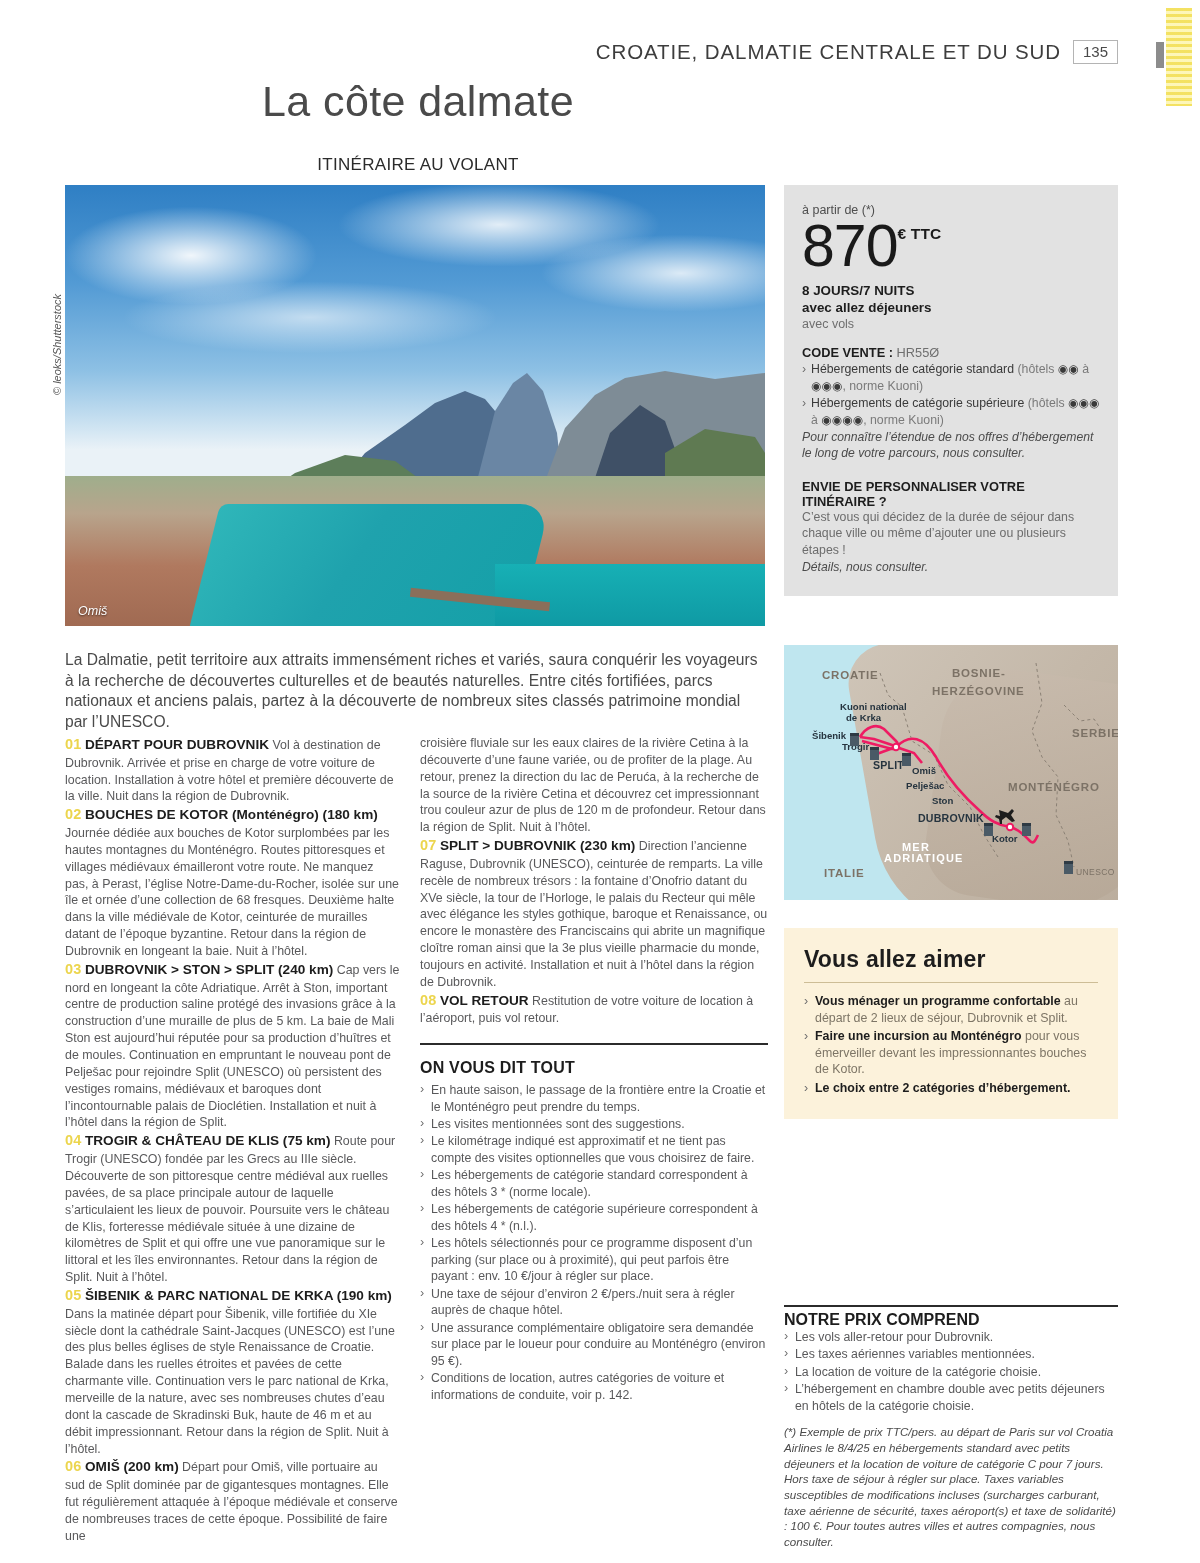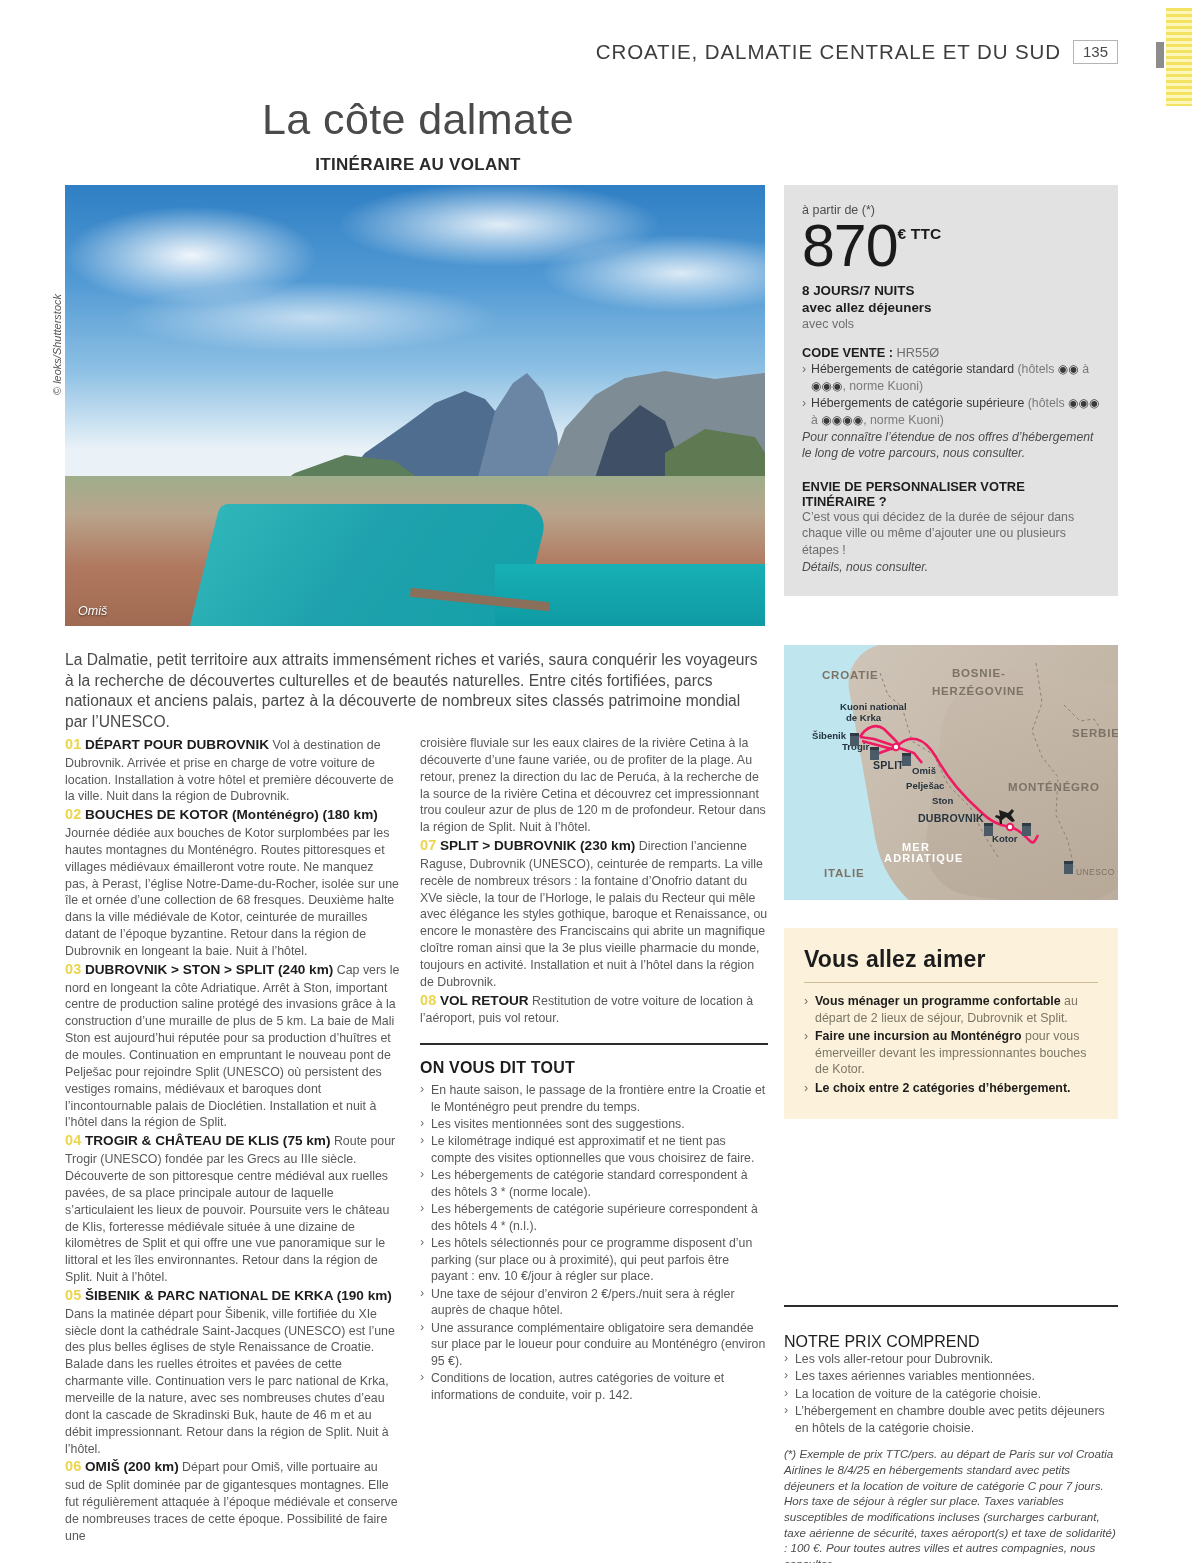--- a/index.html
+++ b/index.html
@@ -36,29 +36,29 @@
     font-weight: 400;
   }
   .page-num {
     border: 1px solid #b4b4b4; color: #4a4a4a;
     font-size: 15px; padding: 3px 9px 4px; line-height: 1;
     min-width: 34px; text-align: center;
   }
 
   
   .main-title {
-    position: absolute; top: 95px; left: 0; width: 836px;
+    position: absolute; top: 77px; left: 0; width: 836px;
     text-align: center;
     font-size: 43px; font-weight: 300; color: #4a4a4a;
     letter-spacing: .4px;
   }
   .sub-title {
     position: absolute; top: 155px; left: 0; width: 836px;
     text-align: center;
-    font-size: 17px; font-weight: bold; color: #2b2b2b;
+    font-size: 17px; font-weight: normal; color: #2b2b2b;
     letter-spacing: .3px;
   }
 
   
   .hero {
     position: absolute; left: 65px; top: 185px;
     width: 700px; height: 441px;
     overflow: hidden;
   }
   .hero-sky {
@@ -212,21 +212,21 @@
     font-size: 12.4px; line-height: 1.34; color: #7d7566;
   }
   .aimer-list li::before {
     content: "\203A"; position: absolute; left: 0; top: 0; color: #6d6d6d;
   }
   .aimer-list b { color: #1d1d1d; font-weight: bold; }
 
   
   .prix-box { top: 1305px; }
   .prix-rule { border-top: 2px solid #2b2b2b; }
-  .prix-head { font-size: 16px; font-weight: normal; color: #1d1d1d; margin-top: 26px; }
+  .prix-head { font-size: 16px; font-weight: bold; color: #1d1d1d; margin-top: 4px; }
   .prix-foot {
     font-size: 11.6px; font-style: italic; color: #4b4b4b;
     line-height: 1.35; margin-top: 10px;
   }
 </style>
 </head>
 <body>
 
 <div class="page">
 

